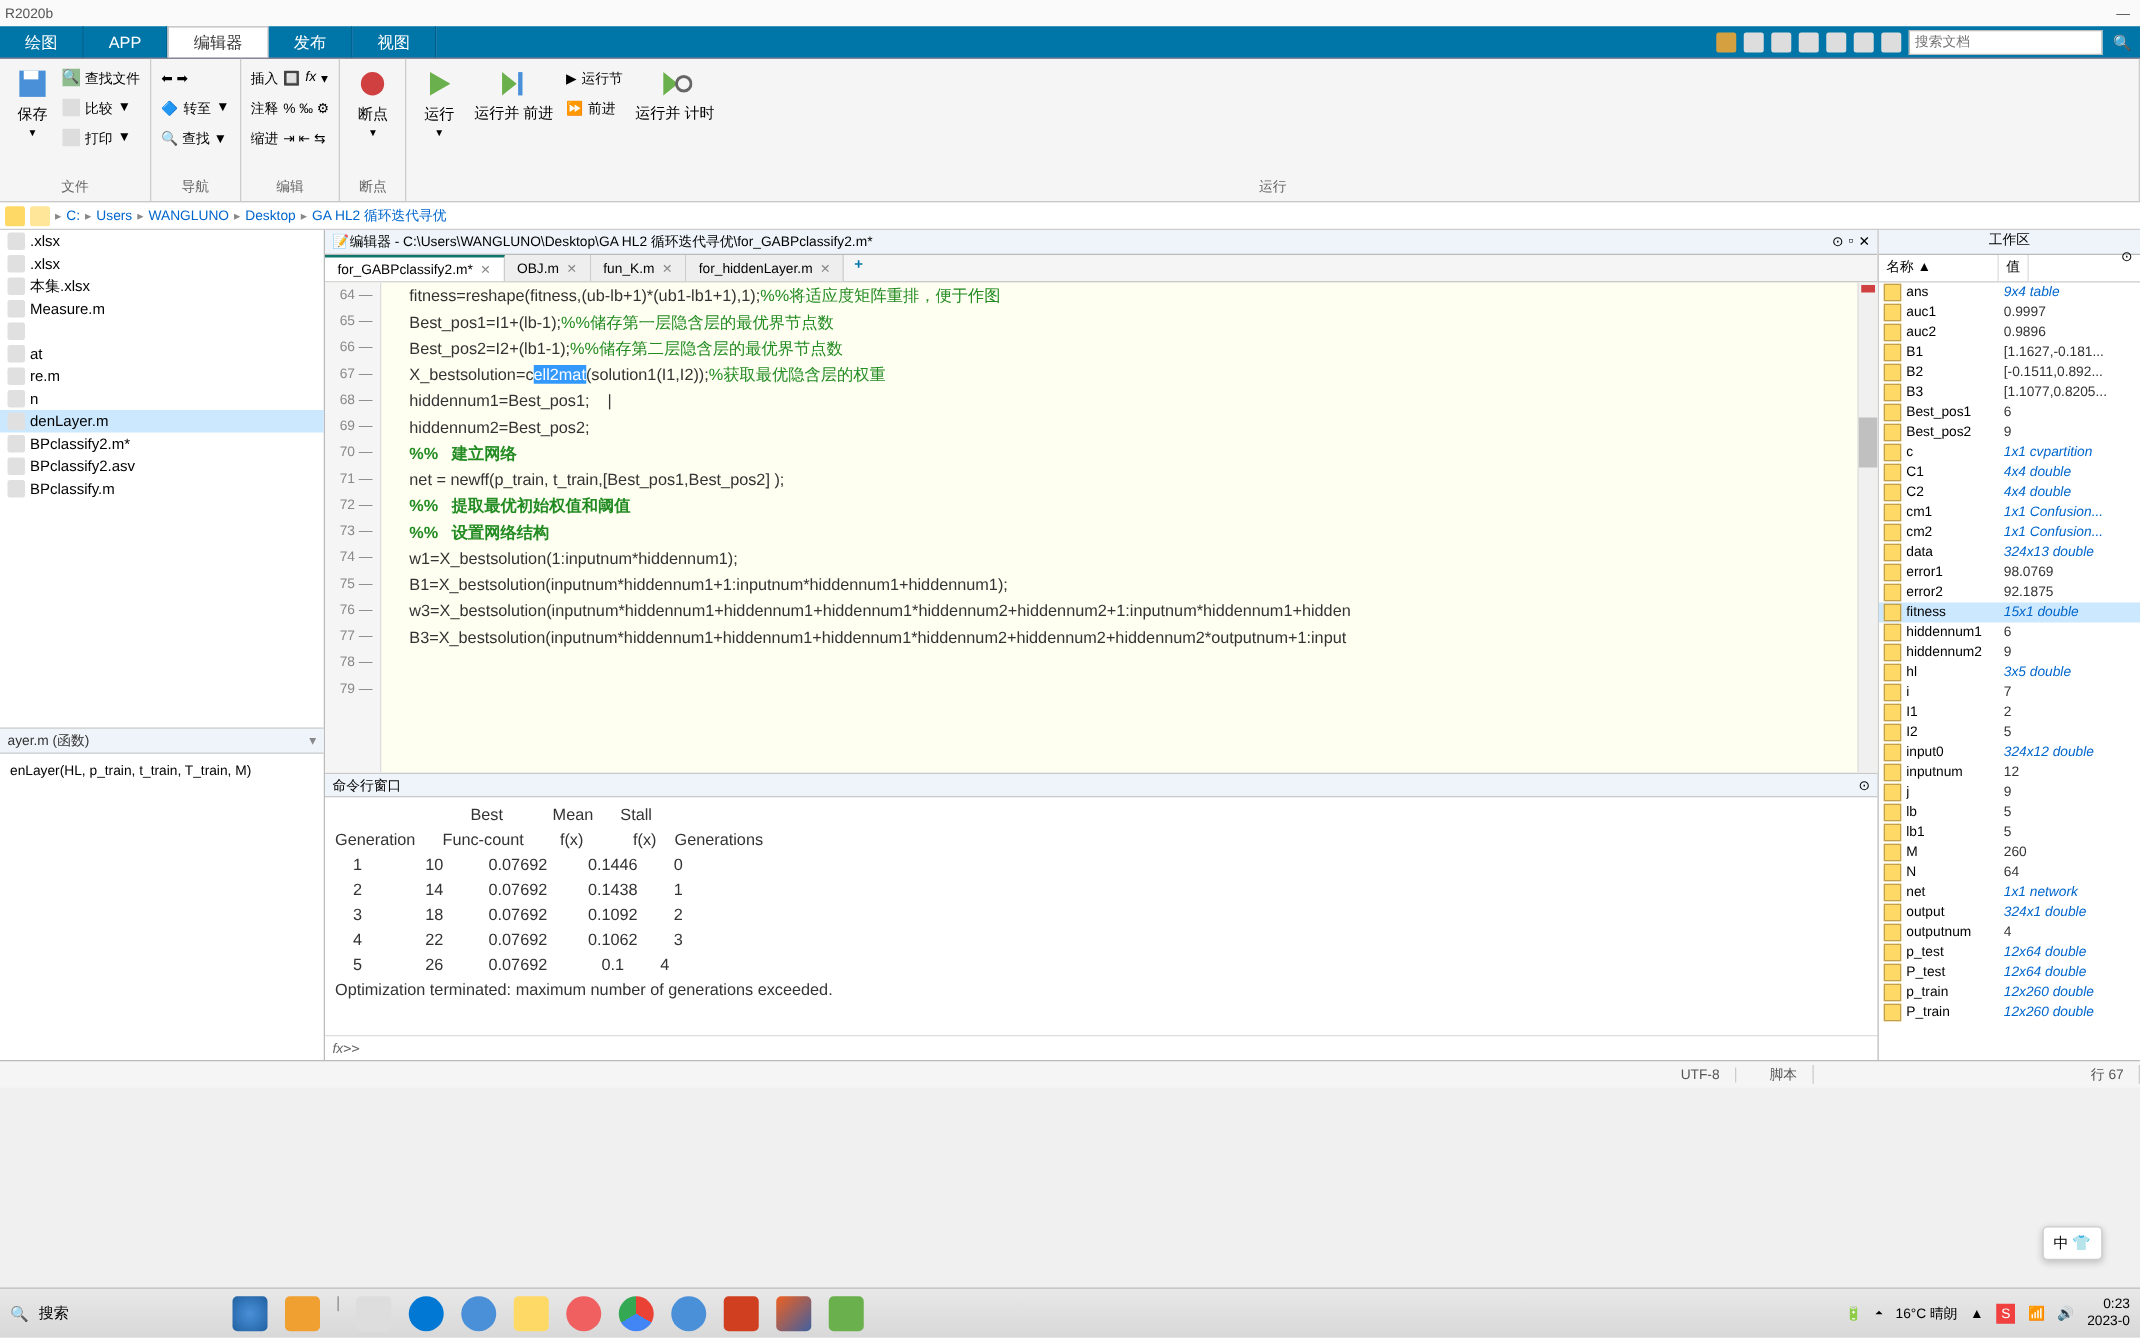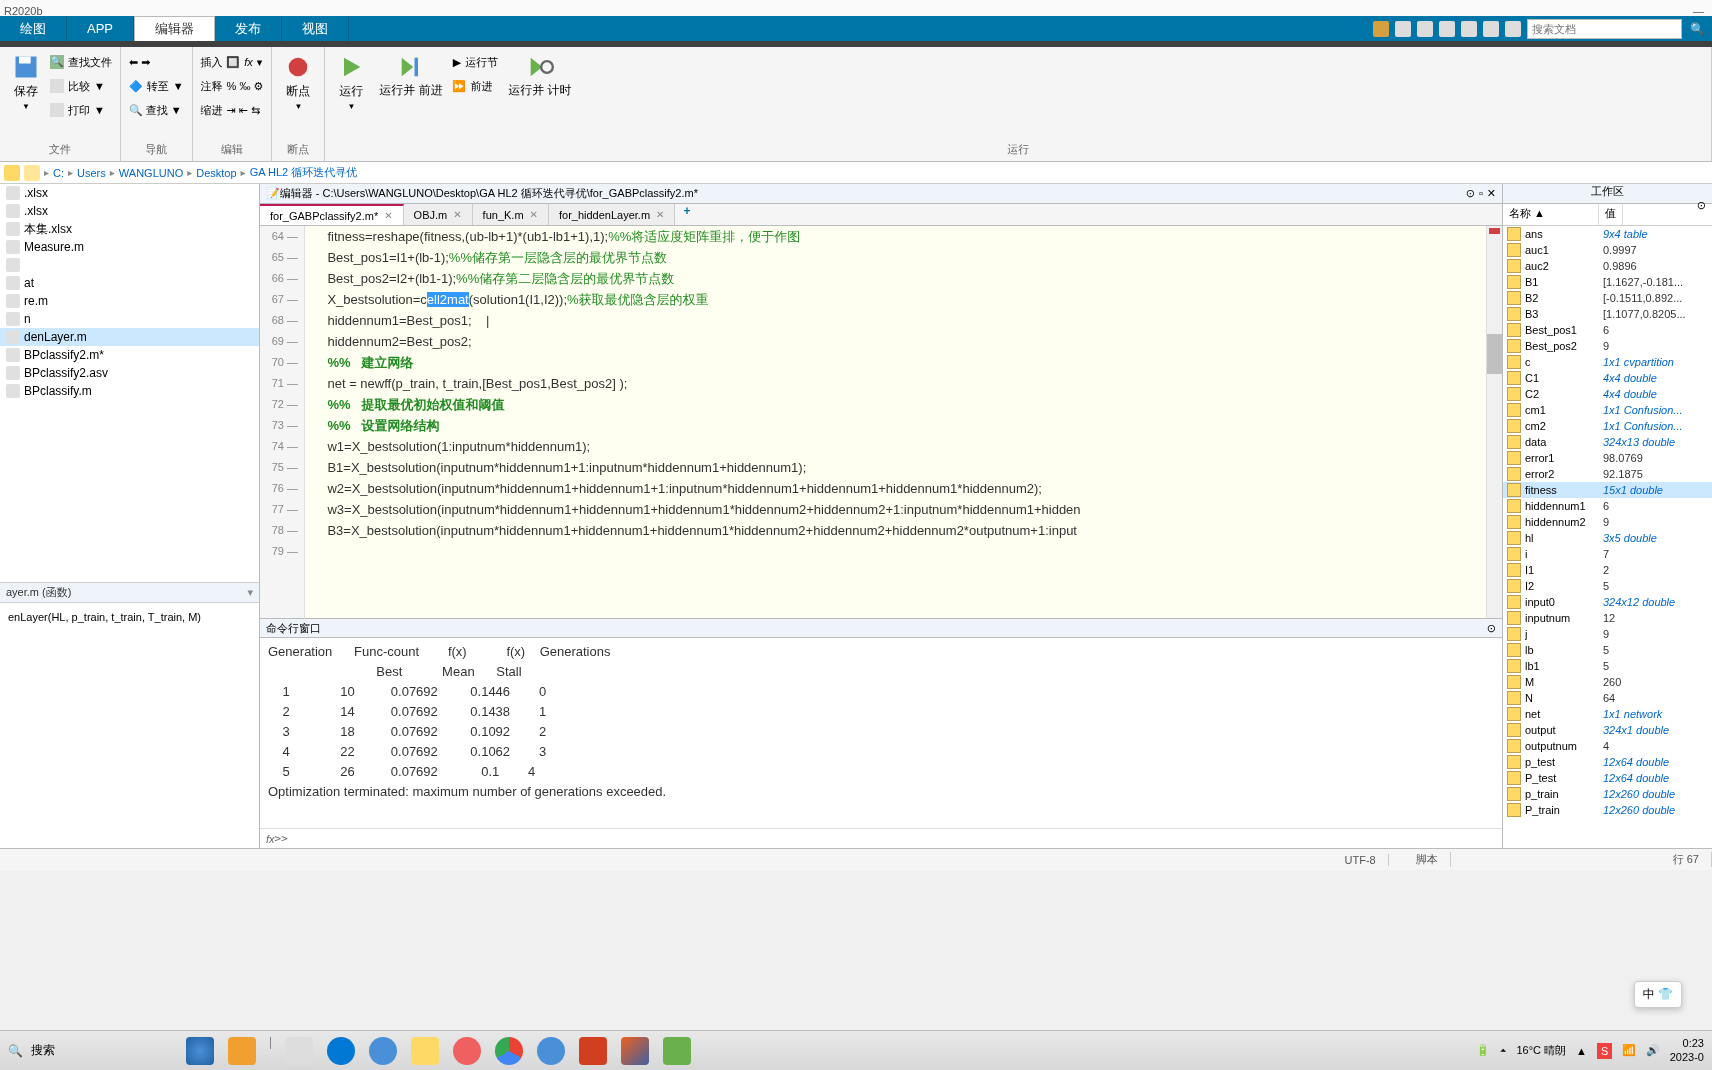--- a/index.html
+++ b/index.html
@@ -1,21 +1,21 @@
 <!DOCTYPE html>
 <html><head>
 <meta charset="utf-8">
 <style>
 * { margin: 0; padding: 0; box-sizing: border-box; font-family: "Microsoft YaHei", Arial, sans-serif; }
 body { background: #f0f0f0; width: 1712px; height: 1070px; overflow: hidden; font-size: 12px; }
 
 .titlebar { height: 22px; background: #fafafa; display: flex; align-items: center; padding-left: 4px; color: #555; font-size: 11px; justify-content: center; }
 .titlebar-right { margin-left: auto; display: flex; gap: 8px; padding-right: 8px; }
 
-.ribbon-tabs { height: 25px; background: #c4b5fd; display: flex; align-items: flex-end; border-bottom: 6px solid #404040; }
+.ribbon-tabs { height: 25px; background: #c4b5fd; display: flex; align-items: flex-end; border-bottom: 1px solid #404040; }
 .ribbon-tab { padding: 4px 20px; color: #fff; background: #0076a8; border-right: 1px solid #005f87; font-size: 13px; height: 25px; display: flex; align-items: center; }
 .ribbon-tab.active { background: #fff; color: #333; border: 1px solid #bbb; border-bottom: none; }
 .ribbon-toolbar { margin-left: auto; display: flex; align-items: center; gap: 4px; padding-right: 4px; background: #0076a8; height: 25px; flex: 1; }
 .ribbon-toolbar-icons { margin-left: auto; display: flex; gap: 6px; align-items: center; }
 .toolbar-icon { width: 16px; height: 16px; background: #ddd; border-radius: 2px; }
 .search-box { width: 155px; height: 20px; border: 1px solid #bbb; padding: 0 4px; background: #fff; display: flex; align-items: center; }
 .search-box input { border: none; outline: none; width: 100%; font-size: 11px; }
 .search-btn { width: 20px; height: 20px; background: #0076a8; display: flex; align-items: center; justify-content: center; color: #fff; }
 
 .ribbon-body { height: 115px; background: #f5f5f5; border-bottom: 1px solid #bbb; display: flex; }
@@ -40,21 +40,21 @@
 .file-item.selected { background: #cce8ff; }
 .file-icon { width: 14px; height: 14px; background: #e0e0e0; border-radius: 2px; flex-shrink: 0; }
 .section-header { background: #eef4f9; padding: 2px 6px; font-size: 11px; color: #333; border-top: 1px solid #ccc; border-bottom: 1px solid #ccc; display: flex; align-items: center; }
 .section-header .arrow { margin-left: auto; color: #888; }
 
 .center-pane { flex: 1; display: flex; flex-direction: column; background: #fff; }
 .editor-title { height: 20px; background: #eef4f9; border-bottom: 1px solid #bbb; display: flex; align-items: center; padding: 0 6px; font-size: 11px; }
 .editor-title-close { margin-left: auto; display: flex; gap: 4px; }
 .tab-bar { height: 22px; background: #f5f5f5; border-bottom: 1px solid #bbb; display: flex; }
 .editor-tab { padding: 0 10px; display: flex; align-items: center; gap: 6px; border-right: 1px solid #ccc; font-size: 11px; background: #eee; }
-.editor-tab.active { background: #fff; border-top: 2px solid #be185d; }
+.editor-tab.active { background: #fff; border-top: 2px solid #0f766e; }
 .tab-close { color: #888; font-size: 10px; }
 .tab-add { padding: 0 8px; color: #0076a8; font-weight: bold; }
 
 .code-area { flex: 1; display: flex; font-family: Consolas, monospace; font-size: 13px; overflow: hidden; position: relative; background: #fefff0; }
 .gutter { width: 45px; background: #f5f5f5; border-right: 1px solid #ddd; text-align: right; padding-right: 6px; color: #888; font-size: 11px; }
 .gutter-line { height: 21px; line-height: 21px; }
 .code-lines { flex: 1; padding-left: 8px; }
 .code-line { height: 21px; line-height: 21px; white-space: pre; color: #333; }
 .code-line .cmt { color: #228b22; }
 .code-line .sect { color: #228b22; font-weight: bold; }
@@ -344,38 +344,37 @@
           <div class="code-line">    Best_pos2=I2+(lb1-1);<span class="cmt">%%储存第二层隐含层的最优界节点数</span></div>
           <div class="code-line">    X_bestsolution=c<span class="sel">ell2mat</span>(solution1(I1,I2));<span class="cmt">%获取最优隐含层的权重</span></div>
           <div class="code-line">    hiddennum1=Best_pos1;    |</div>
           <div class="code-line">    hiddennum2=Best_pos2;</div>
           <div class="code-line">    <span class="sect">%%   建立网络</span></div>
           <div class="code-line">    net = newff(p_train, t_train,[Best_pos1,Best_pos2] );</div>
           <div class="code-line">    <span class="sect">%%   提取最优初始权值和阈值</span></div>
           <div class="code-line">    <span class="sect">%%   设置网络结构</span></div>
           <div class="code-line">    w1=X_bestsolution(1:inputnum*hiddennum1);</div>
           <div class="code-line">    B1=X_bestsolution(inputnum*hiddennum1+1:inputnum*hiddennum1+hiddennum1);</div>
-          <div class="code-line">    w2=X_bestsolution(inputnum*hiddennum1+hiddennum1+1:inputnum*hiddennum1+hiddennum1+hiddennum1*hiddennum2);</div>
           <div class="code-line">    w3=X_bestsolution(inputnum*hiddennum1+hiddennum1+hiddennum1*hiddennum2+hiddennum2+1:inputnum*hiddennum1+hidden</div>
           <div class="code-line">    B3=X_bestsolution(inputnum*hiddennum1+hiddennum1+hiddennum1*hiddennum2+hiddennum2+hiddennum2*outputnum+1:input</div>
         </div>
       <div class="scrollbar-v">
           <div style="height:6px;background:#d04040;margin:2px"></div>
           <div class="scroll-thumb"></div>
         </div>
     </div>
 
     <div class="cmd-title">
       <span>命令行窗口</span>
       <span style="margin-left:auto">⊙</span>
     </div>
     <div class="cmd-area">
       <div class="cmd-content">
+        <div class="cmd-line">                              Best           Mean      Stall</div>
         <div class="cmd-line">Generation      Func-count        f(x)           f(x)    Generations</div>
-        <div class="cmd-line">                              Best           Mean      Stall</div>
         <div class="cmd-line">    1              10          0.07692         0.1446        0</div>
         <div class="cmd-line">    2              14          0.07692         0.1438        1</div>
         <div class="cmd-line">    3              18          0.07692         0.1092        2</div>
         <div class="cmd-line">    4              22          0.07692         0.1062        3</div>
         <div class="cmd-line">    5              26          0.07692            0.1        4</div>
         <div class="cmd-line">Optimization terminated: maximum number of generations exceeded.</div>
       </div>
       <div class="fx-row"><span>fx</span> &gt;&gt;</div>
     </div>
   </div>

